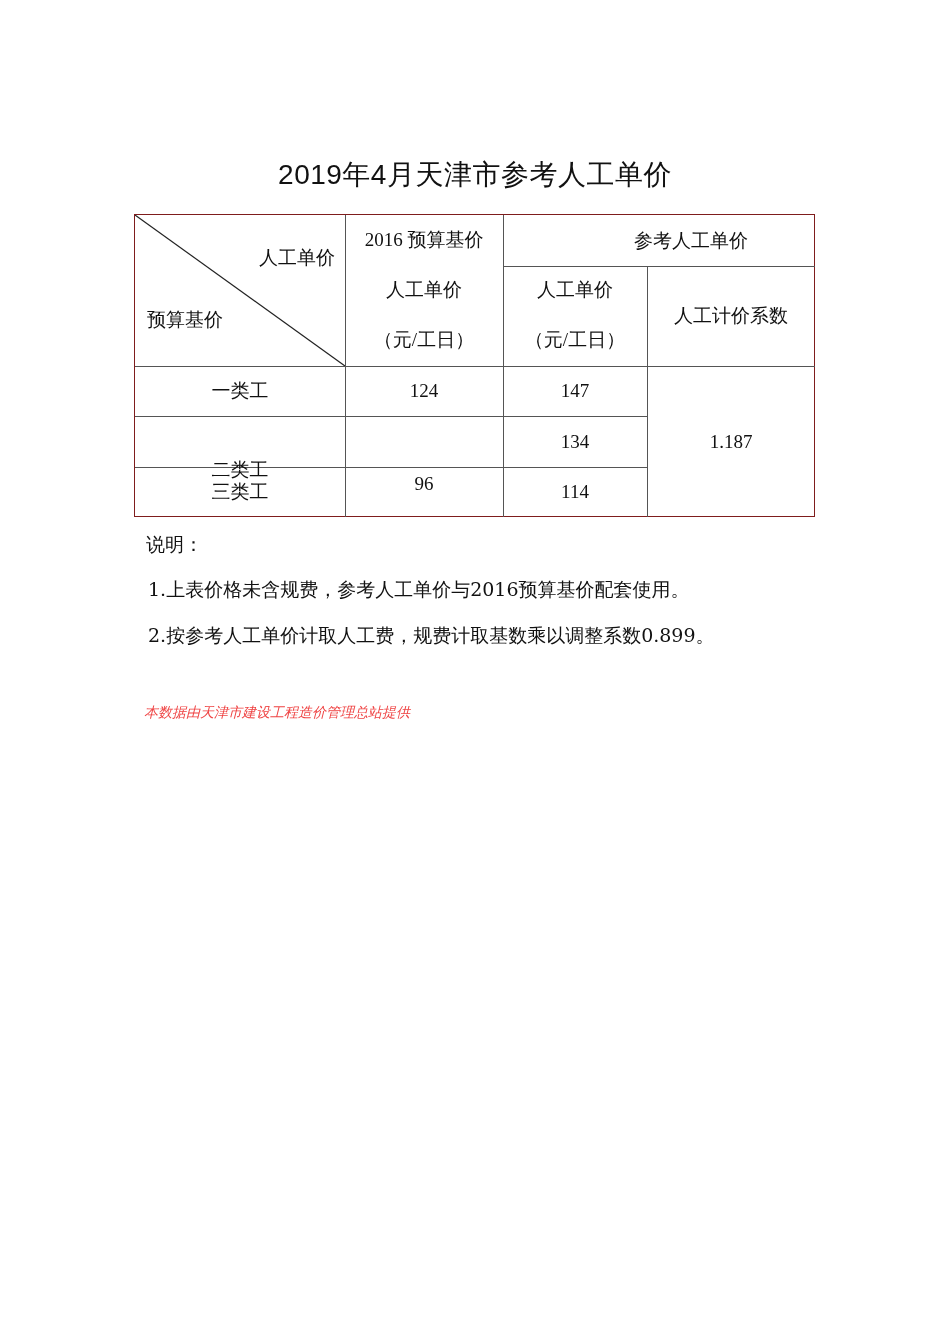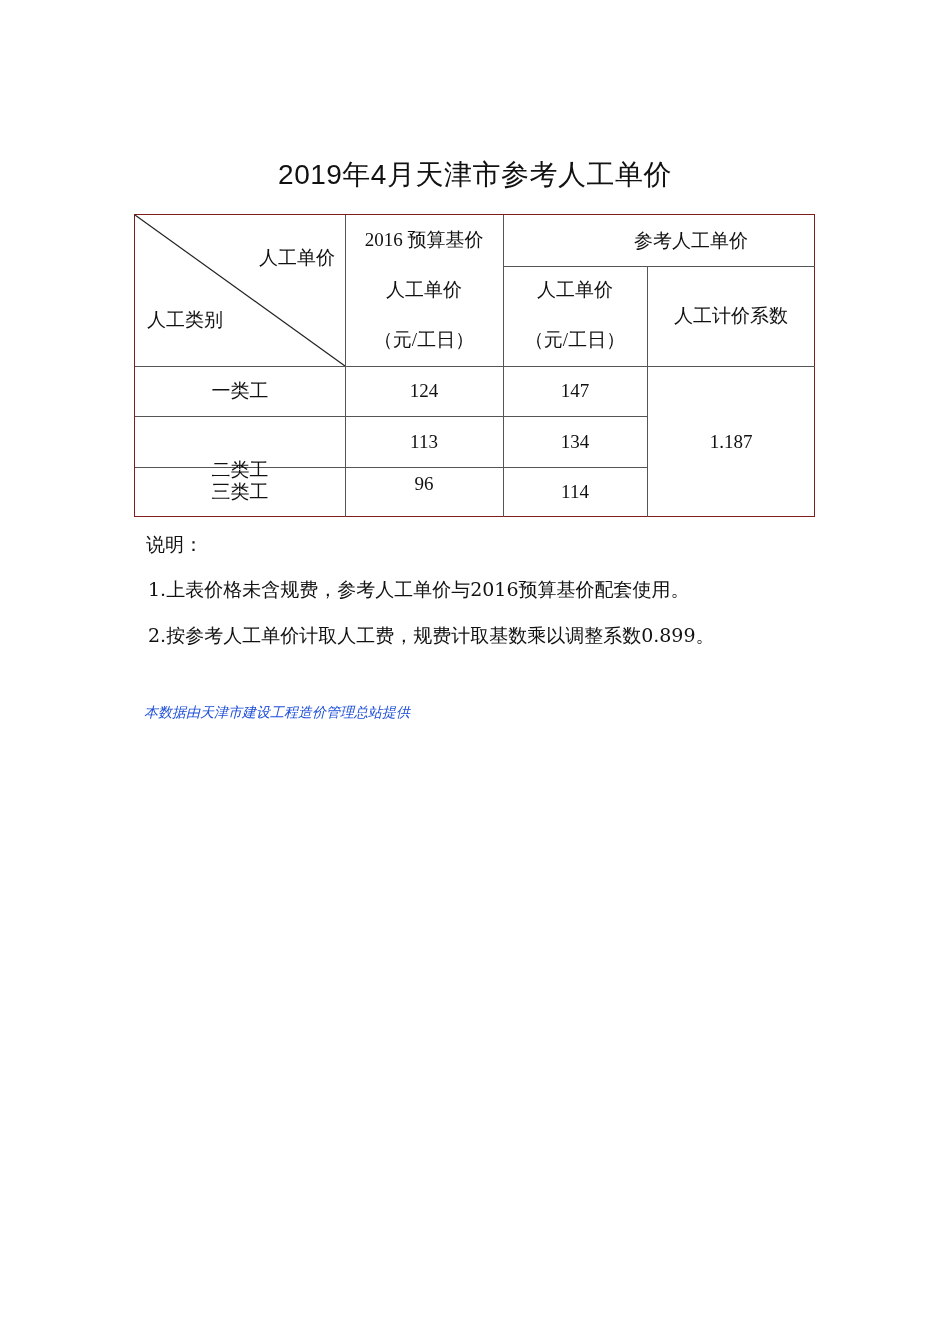--- a/index.html
+++ b/index.html
@@ -7,21 +7,21 @@
          font-family: "DejaVu Serif", "Liberation Serif", serif; color: #111; }
   .title { position: absolute; top: 156px; left: 0; width: 950px; text-align: center;
            font-family: Liberation Sans, sans-serif; font-size: 28px; font-weight: normal; letter-spacing: 0.5px; }
   .tbl { position: absolute; left: 134px; top: 214px; width: 681px; height: 303px; border: 1px solid #7f1d1d; box-sizing: border-box; }
   .cell { position: absolute; box-sizing: border-box; display: flex; align-items: center; justify-content: center;
           font-size: 19px; font-family: "Liberation Serif", "DejaVu Serif", serif; color: #111; }
   .vline { position: absolute; width: 1px; background: #555; }
   .hline { position: absolute; height: 1px; background: #555; }
   .diag { position: absolute; left: 0; top: 0; }
   .notes { position: absolute; left: 146px; font-size: 19px; font-family: "DejaVu Serif", serif; color: #111; white-space: nowrap; }
-  .source { position: absolute; left: 144px; top: 704px; font-size: 14px; font-style: italic; font-family: "DejaVu Sans", sans-serif; color: #1d4ed8; }
+  .source { position: absolute; left: 144px; top: 704px; font-size: 14px; font-style: italic; font-family: "DejaVu Sans", sans-serif; color: #ef4444; }
 </style>
 </head>
 <body>
 
 <div class="title">2019年4月天津市参考人工单价</div>
 
 <div class="tbl">
 
   <svg class="diag" width="211" height="152">
     <line x1="0" y1="0" x2="210" y2="151" stroke="#222" stroke-width="1.2"></line>
@@ -29,37 +29,36 @@
 
   <div class="vline" style="left:210px; top:0; height:302px;"></div>
   <div class="vline" style="left:368px; top:0; height:302px;"></div>
   <div class="vline" style="left:512px; top:51px; height:251px;"></div>
   <div class="hline" style="left:368px; top:51px; width:312px;"></div>
   <div class="hline" style="left:0; top:151px; width:680px;"></div>
   <div class="hline" style="left:0; top:201px; width:512px;"></div>
   <div class="hline" style="left:0; top:252px; width:512px;"></div>
 
   <div class="cell" style="left:100px; top:28px; width:100px; height:30px; justify-content:flex-end;">人工单价</div>
-  <div class="cell" style="left:12px; top:90px; width:110px; height:30px; justify-content:flex-start;">人工类别</div>
+  <div class="cell" style="left:12px; top:90px; width:110px; height:30px; justify-content:flex-start;">预算基价</div>
 
   <div class="cell" style="left:210px; top:10px; width:158px; height:30px;">2016 预算基价</div>
   <div class="cell" style="left:210px; top:60px; width:158px; height:30px;">人工单价</div>
   <div class="cell" style="left:210px; top:110px; width:158px; height:30px;">（元/工日）</div>
 
   <div class="cell" style="left:368px; top:0; width:376px; height:51px;text-align:right;">参考人工单价</div>
   <div class="cell" style="left:368px; top:60px; width:144px; height:30px;">人工单价</div>
   <div class="cell" style="left:368px; top:110px; width:144px; height:30px;">（元/工日）</div>
   <div class="cell" style="left:512px; top:51px; width:168px; height:100px;">人工计价系数</div>
 
   <div class="cell" style="left:0; top:151px; width:210px; height:50px;">一类工</div>
   <div class="cell" style="left:210px; top:151px; width:158px; height:50px;">124</div>
   <div class="cell" style="left:368px; top:151px; width:144px; height:50px;">147</div>
 
   <div class="cell" style="left:0; top:201px; width:210px; height:51px;margin-top:28px;">二类工</div>
-  <div class="cell" style="left:210px; top:201px; width:158px; height:51px;">113</div>
   <div class="cell" style="left:368px; top:201px; width:144px; height:51px;">134</div>
 
   <div class="cell" style="left:0; top:252px; width:210px; height:50px;">三类工</div>
   <div class="cell" style="left:210px; top:252px; width:158px; height:34px;">96</div>
   <div class="cell" style="left:368px; top:252px; width:144px; height:50px;">114</div>
 
   <div class="cell" style="left:512px; top:151px; width:168px; height:151px;">1.187</div>
 </div>
 
 <div class="notes" style="top:532px;font-family:Liberation Serif, serif;">说明：</div>

